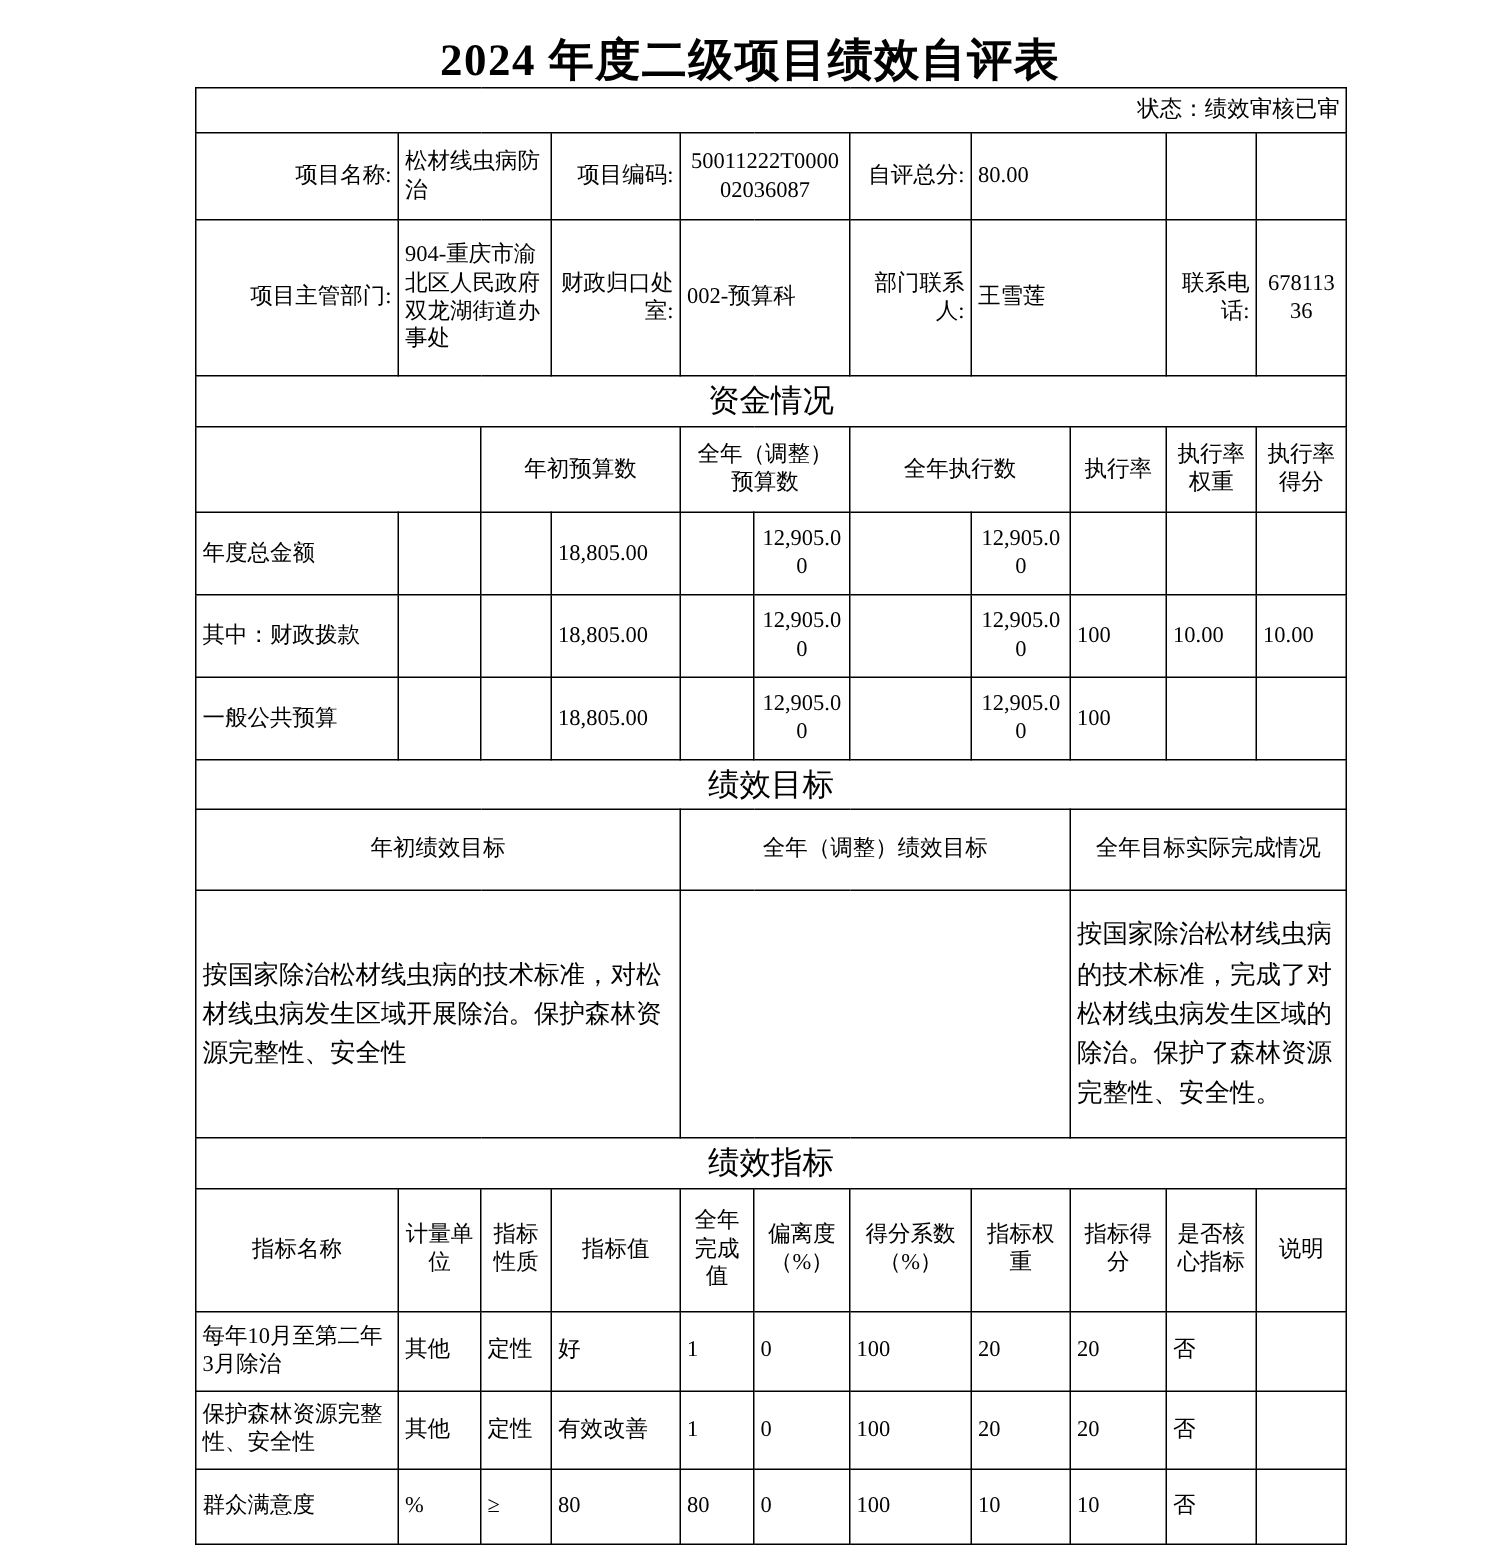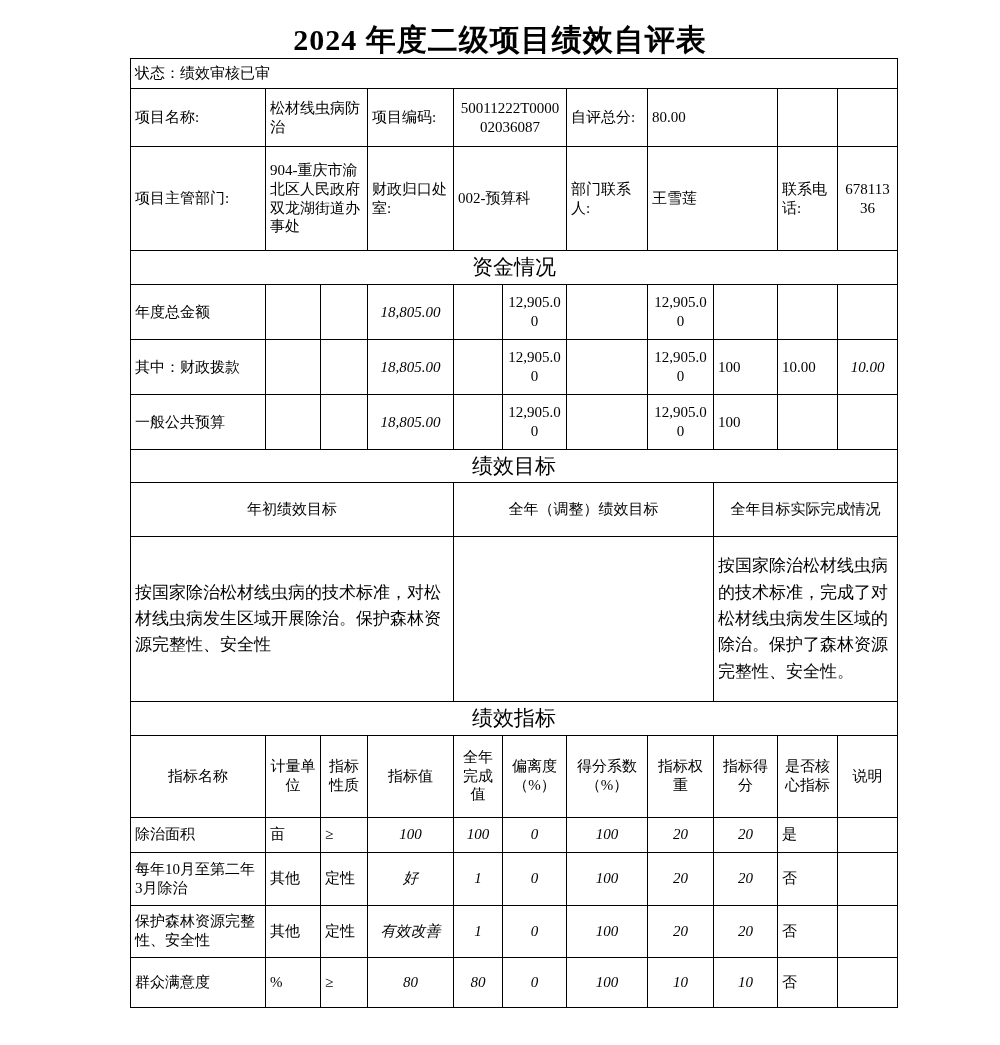--- a/index.html
+++ b/index.html
@@ -18,24 +18,24 @@
   table.main {
     position:absolute; left:130px; top:58px; width:767px;
     border-collapse:collapse; table-layout:fixed;
     font-size:15px; line-height:1.25;
   }
   table.main td {
     border:1px solid #000; padding:3px 4px;
     vertical-align:middle; overflow:hidden;
     word-wrap:break-word;
   }
-  td.lab  { }
+  td.lab  { text-align:right; }
   td.val  { text-align:left; }
   td.ctr  { text-align:center; }
-  td.numr { text-align:center;font-style:italic; }
+  td.numr { text-align:left; }
   td.numl { text-align:center; word-break:break-all; }
   td.code { text-align:center; word-break:break-all; }
   td.sec  { text-align:center; font-size:21px; }
   td.goalbody { vertical-align:top; text-align:left; font-size:17px; line-height:1.55; padding:4px 6px; }
 </style>
 </head>
 <body>
 
 <div class="page">
 
@@ -80,20 +80,29 @@
       <td class="lab">部门联系人:</td>
       <td colspan="2" class="val">王雪莲</td>
       <td class="lab">联系电话:</td>
       <td class="code">67811336</td>
     </tr>
 
     <tr style="height:34px">
       <td colspan="11" class="sec">资金情况</td>
     </tr>
 
+    <tr style="height:57px">
+      <td colspan="2" class="ctr"></td>
+      <td colspan="2" class="ctr">年初预算数</td>
+      <td colspan="2" class="ctr">全年（调整）预算数</td>
+      <td colspan="2" class="ctr">全年执行数</td>
+      <td class="ctr">执行率</td>
+      <td class="ctr">执行率权重</td>
+      <td class="ctr">执行率得分</td>
+    </tr>
 
     <tr style="height:55px">
       <td class="val">年度总金额</td>
       <td></td>
       <td></td>
       <td class="numr">18,805.00</td>
       <td></td>
       <td class="numl">12,905.00</td>
       <td></td>
       <td class="numl">12,905.00</td>
@@ -157,33 +166,20 @@
       <td class="ctr">指标值</td>
       <td class="ctr">全年完成值</td>
       <td class="ctr">偏离度（%）</td>
       <td class="ctr">得分系数（%）</td>
       <td class="ctr">指标权重</td>
       <td class="ctr">指标得分</td>
       <td class="ctr">是否核心指标</td>
       <td class="ctr">说明</td>
     </tr>
 
-    <tr style="height:35px">
-      <td class="val">除治面积</td>
-      <td class="val">亩</td>
-      <td class="val">≥</td>
-      <td class="numr">100</td>
-      <td class="numr">100</td>
-      <td class="numr">0</td>
-      <td class="numr">100</td>
-      <td class="numr">20</td>
-      <td class="numr">20</td>
-      <td class="val">是</td>
-      <td class="val"></td>
-    </tr>
 
     <tr style="height:53px">
       <td class="val">每年10月至第二年3月除治</td>
       <td class="val">其他</td>
       <td class="val">定性</td>
       <td class="numr">好</td>
       <td class="numr">1</td>
       <td class="numr">0</td>
       <td class="numr">100</td>
       <td class="numr">20</td>

